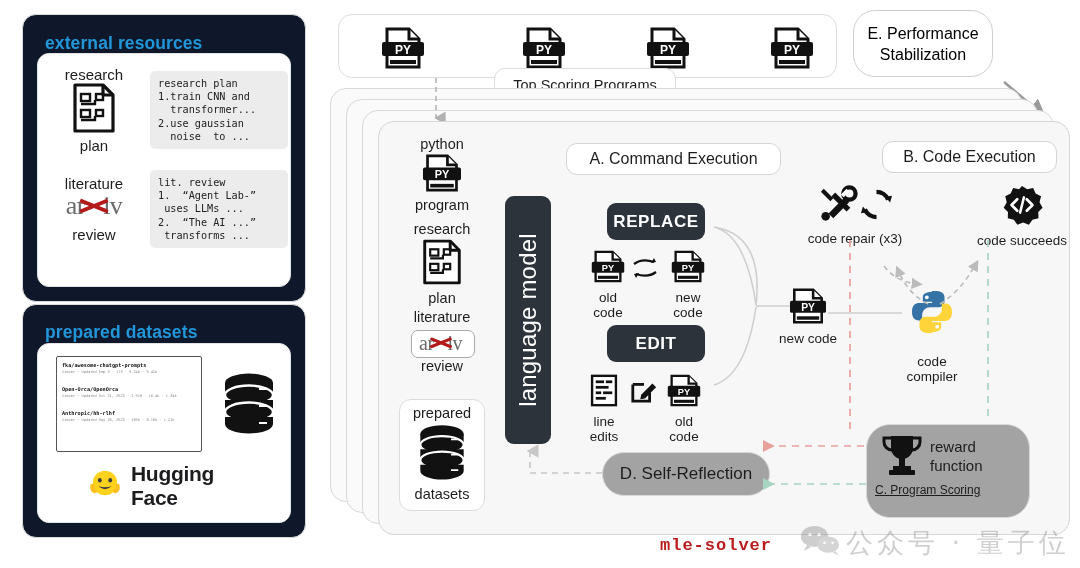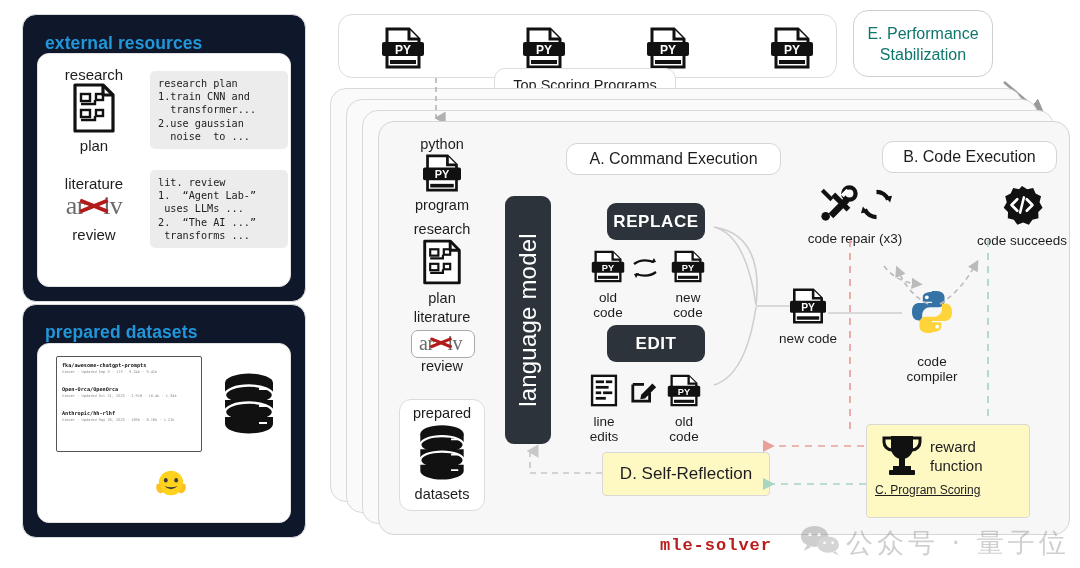--- a/index.html
+++ b/index.html
@@ -2,21 +2,21 @@
 <html><head>
 <meta charset="utf-8">
 <style>
   html,body{margin:0;padding:0;background:#ffffff;}
   body{width:1080px;height:568px;position:relative;overflow:hidden;
        font-family:"Liberation Sans",sans-serif;color:#1d1d1f;}
 
   
   .abs{position:absolute;}
   .card{background:#0f172a;border:1.3px solid #dcdcdc;border-radius:14px;}
-  .whitebox{background:#fef9c3;border:1.3px solid #d8d8d8;border-radius:4px;}
+  .whitebox{background:#a3a3a3;border:1.3px solid #d8d8d8;border-radius:24px;}
   .center{display:flex;align-items:center;justify-content:center;}
   .col{display:flex;flex-direction:column;align-items:center;}
 
   .sec-title{color:#2196d9;font-weight:bold;font-size:17.5px;letter-spacing:.1px;}
 
   
   #external-resources{left:22px;top:14px;width:282px;height:286px;}
   #external-inner{left:14px;top:38px;width:252px;height:232px;
                   background:#fff;border:1.2px solid #e2e2e2;border-radius:12px;}
   .res-row{position:absolute;display:flex;align-items:center;}
@@ -50,22 +50,22 @@
   .stack-layer{background:#fafafa;border:1.3px solid #d9d9d9;border-radius:16px;}
   #main-panel{left:378px;top:121px;width:690px;height:412px;
               background:#f7f7f7;border:1.3px solid #d6d6d6;border-radius:16px;}
 
   #top-programs{left:338px;top:14px;width:497px;height:62px;
                 background:#fff;border:1.3px solid #dddddd;border-radius:14px;}
   #top-programs-label{left:494px;top:68px;width:180px;height:32px;
                 background:#fff;border:1.3px solid #dddddd;border-radius:11px;
                 font-size:14.5px;color:#1d1d1f;}
   #perf-stab{left:853px;top:10px;width:138px;height:65px;
-             background:#fff;border:1.4px solid #cfcfcf;border-radius:15px;
-             font-size:16px;line-height:21px;color:#0f766e;text-align:center;}
+             background:#fff;border:1.4px solid #cfcfcf;border-radius:22px;
+             font-size:16px;line-height:21px;color:#000000;text-align:center;}
 
   .lbl{font-size:13.5px;color:#1d1d1f;text-align:center;line-height:15px;}
   .lbl-lg{font-size:14.5px;}
 
   .pillbox{background:#fff;border:1.3px solid #d5d5d5;border-radius:11px;
            font-size:16px;color:#1d1d1f;}
 
   .darkbtn{background:#2c333a;border-radius:9px;color:#fff;font-weight:bold;
            letter-spacing:.6px;font-size:17px;margin-left:15px;}
 
@@ -170,20 +170,21 @@
       <span>
         <svg width="34" height="34" viewBox="0 0 36 36">
           <circle cx="18" cy="17" r="13" fill="#ffd21e"></circle>
           <ellipse cx="12.5" cy="14" rx="2" ry="2.4" fill="#3a3a3a"></ellipse>
           <ellipse cx="23.5" cy="14" rx="2" ry="2.4" fill="#3a3a3a"></ellipse>
           <path d="M11 20 q7 7 14 0 q-7 3 -14 0z" fill="#3a3a3a"></path>
           <path d="M3 18 q-2 6 2 9 q3 2 5 -1 q-4 -3 -3 -8z" fill="#ffc021"></path>
           <path d="M33 18 q2 6 -2 9 q-3 2 -5 -1 q4 -3 3 -8z" fill="#ffc021"></path>
         </svg>
       </span>
+      <span class="hf-brand" style="margin-left:9px;">Hugging Face</span>
     </div>
   </div>
 </div>
 
 <div class="abs" id="top-programs">
   <span class="abs" style="left:42px;top:12px;">
     <svg width="44" height="42" viewBox="0 0 44 42">
         <g>
       <path d="M6 2 h22 l10 10 v28 h-32 z" fill="#fff" stroke="#111" stroke-width="3"></path>
       <path d="M28 2 v10 h10" fill="#fff" stroke="#111" stroke-width="3"></path>

